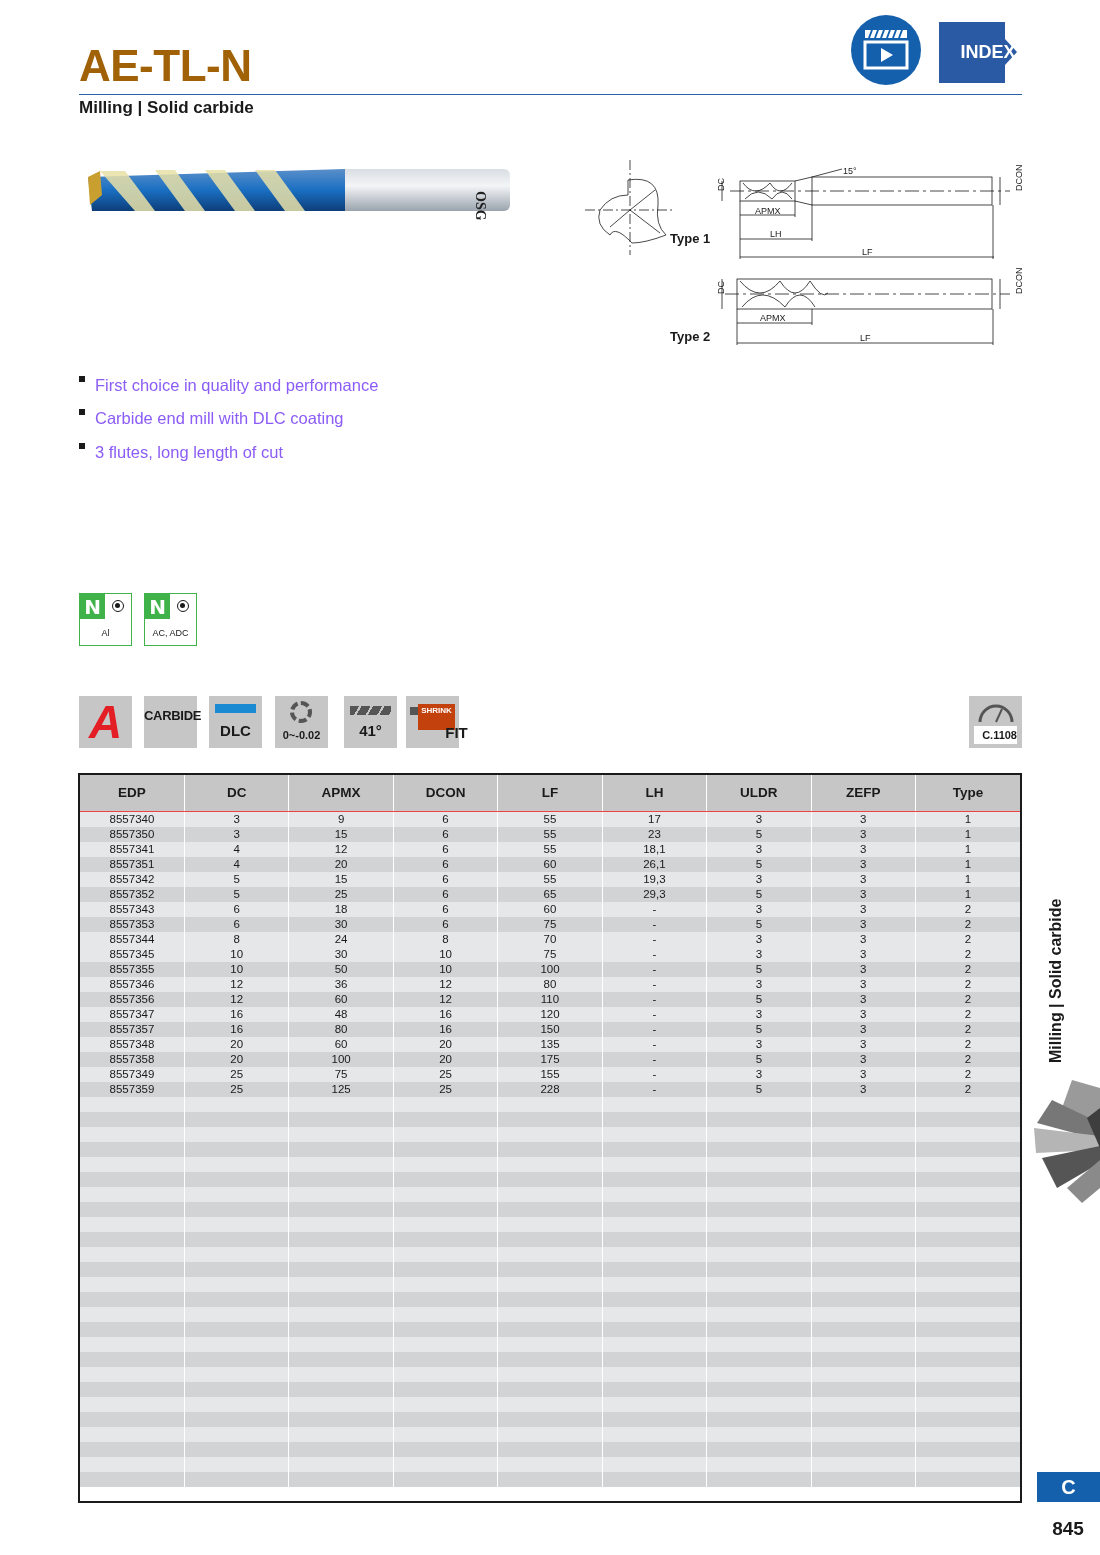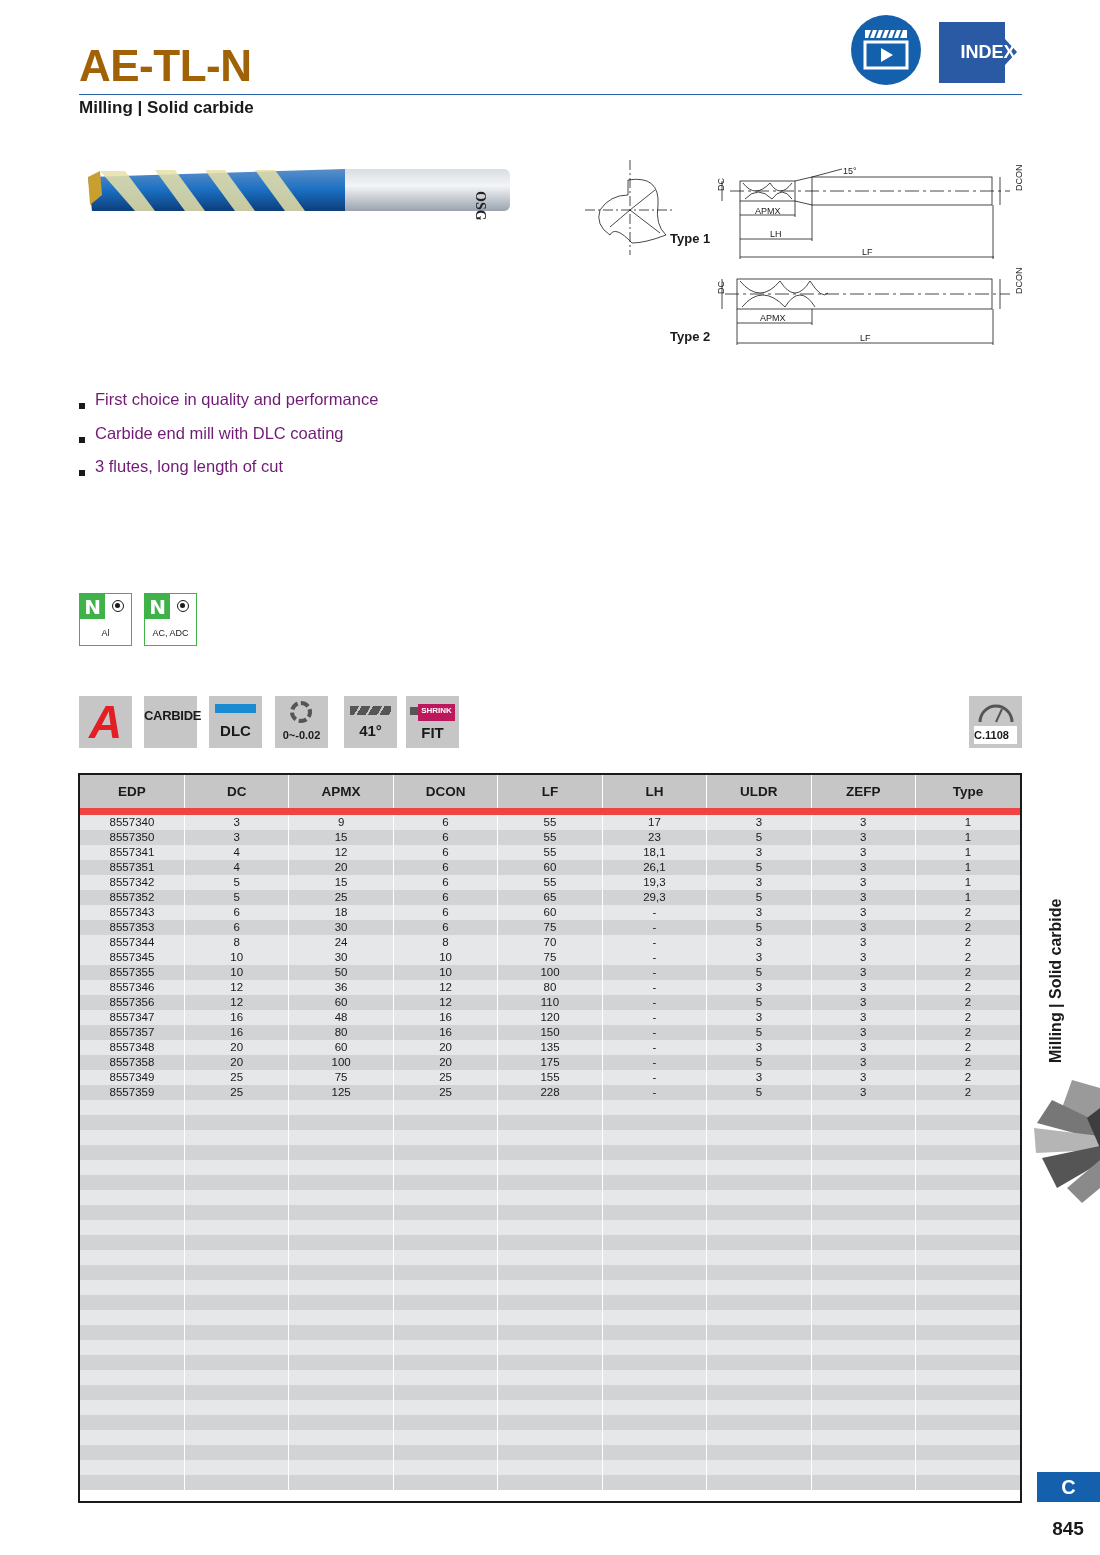--- a/index.html
+++ b/index.html
@@ -21,21 +21,21 @@
   
   #product-image { left: 80px; top: 165px; width: 435px; height: 55px; }
 
   
   #diagram { left: 580px; top: 155px; width: 450px; height: 200px; }
   .diag-label { font-family: "Liberation Sans", sans-serif; font-size: 9px; fill: #1a1a1a; }
   .type-label { font-family: "Liberation Sans", sans-serif; font-size: 13px; font-weight: bold; fill: #1a1a1a; }
 
   
   #features { left: 79px; top: 376px; list-style: none; }
-  #features li { height: 33.3px; font-size: 16.5px; color: #701a75; display: flex; align-items: flex-end; }
+  #features li { height: 33.3px; font-size: 16.5px; color: #8b5cf6; display: flex; align-items: flex-start; }
   #features li .bullet { width: 6px; height: 6px; background: #1a1a1a; margin-right: 10px; display: inline-block; }
 
   
   .mat-badge { top: 593px; width: 53px; height: 53px; border: 1px solid #3fb24a; background: #fff; }
   .mat-badge .n-box { position: absolute; left: 0; top: 0; width: 25px; height: 25px; background: #3fb24a; color: #fff;
                       font-weight: bold; font-size: 20px; text-align: center; line-height: 26px; font-family: "DejaVu Sans", sans-serif; }
   .mat-badge .dot { position: absolute; left: 32px; top: 6px; width: 12px; height: 12px; border-radius: 50%; border: 1.5px solid #1a1a1a; background: #fff; }
   .mat-badge .dot::after { content: ""; position: absolute; left: 2px; top: 2px; width: 5px; height: 5px; border-radius: 50%; background: #1a1a1a; }
   .mat-badge .mat-label { position: absolute; left: 0; top: 34px; width: 100%; text-align: center; font-size: 9px; color: #1a1a1a; }
 
@@ -43,33 +43,33 @@
   .prop { top: 696px; width: 53px; height: 52px; background: #c6c6c6; }
   .prop .big { position: absolute; width: 100%; text-align: center; font-weight: bold; color: #1a1a1a; font-family: "Liberation Sans", sans-serif; }
   #prop-grade .glyph { position: absolute; left: 0; top: 0; width: 100%; text-align: center; font-size: 46px; line-height: 52px; color: #e31e24; font-style: italic; font-weight: bold; font-family: "Liberation Sans", sans-serif; }
   #prop-carbide .big { top: 12px; font-size: 13px; letter-spacing: -0.3px; }
   #prop-dlc .bar { position: absolute; left: 6px; top: 8px; width: 41px; height: 9px; background: #1a8bd2; }
   #prop-dlc .big { top: 26px; font-size: 15px; }
   #prop-tol .ring { position: absolute; left: 15px; top: 5px; width: 22px; height: 22px; border-radius: 50%; border: 4px solid #555; border-style: dashed; }
   #prop-tol .big { top: 33px; font-size: 11px; }
   #prop-helix .stripes { position: absolute; left: 6px; top: 10px; width: 41px; height: 9px; background: repeating-linear-gradient(120deg, #555 0 8px, #c6c6c6 8px 10px); }
   #prop-helix .big { top: 26px; font-size: 15px; }
-  #prop-shrink .tag { position: absolute; left: 12px; top: 8px; width: 37px; height: 17px; background: #be185d; color: #fff; font-size: 8px; font-weight: bold; text-align: center; line-height: 14px; }
+  #prop-shrink .tag { position: absolute; left: 12px; top: 8px; width: 37px; height: 26px; background: #c2410c; color: #fff; font-size: 8px; font-weight: bold; text-align: center; line-height: 14px; }
   #prop-shrink .tag-stub { position: absolute; left: 4px; top: 11px; width: 9px; height: 8px; background: #555; }
-  #prop-shrink .big { top: 28px; font-size: 15px; }
+  #prop-shrink .big { top: 28px; font-size: 15px; margin-left: 24px; }
 
   #cond-ref { left: 969px; top: 696px; width: 53px; height: 52px; background: #c6c6c6; cursor: pointer; }
   #cond-ref svg { position: absolute; left: 8px; top: 4px; }
-  #cond-ref .ref-box { position: absolute; left: 5px; top: 30px; width: 43px; height: 18px; background: #fff; text-align: left;
+  #cond-ref .ref-box { position: absolute; left: 5px; top: 30px; width: 43px; height: 18px; background: #fff; text-align: right;
                        font-size: 11px; font-weight: bold; line-height: 18px; color: #1a1a1a; }
 
   
   #table-wrap { left: 78px; top: 773px; width: 944px; height: 730px; border: 2px solid #1a1a1a; overflow: hidden; }
   table { border-collapse: collapse; width: 100%; table-layout: fixed; }
-  th { height: 36px; background: #c6c6c6; font-size: 13.5px; font-weight: bold; color: #1a1a1a; border-right: 1px solid #fff; border-bottom: 7px solid #ef4444; }
+  th { height: 36px; background: #c6c6c6; font-size: 13.5px; font-weight: bold; color: #1a1a1a; border-right: 1px solid #fff; border-bottom: 1px solid #ef4444; }
   td { height: 15px; font-size: 11.5px; text-align: center; color: #1a1a1a; border-right: 1px solid #fff; line-height: 15px; padding: 0; }
   th:last-child, td:last-child { border-right: none; }
   tr.odd td { background: #e6e7e9; }
   tr.even td { background: #d2d3d5; }
 
   
   #side-label { left: 1047px; top: 1063px; transform-origin: left top; transform: rotate(-90deg); font-size: 16px; font-weight: bold; white-space: nowrap; color: #1a1a1a; }
   #side-graphic { left: 1032px; top: 1078px; width: 68px; height: 125px; }
   #section-tab { left: 1037px; top: 1472px; width: 63px; height: 30px; background: #1560ad; color: #fff; font-weight: bold; font-size: 20px; text-align: center; line-height: 30px; cursor: pointer; }
   #page-num { left: 1040px; top: 1518px; width: 56px; text-align: center; font-size: 19px; font-weight: bold; color: #1a1a1a; }

